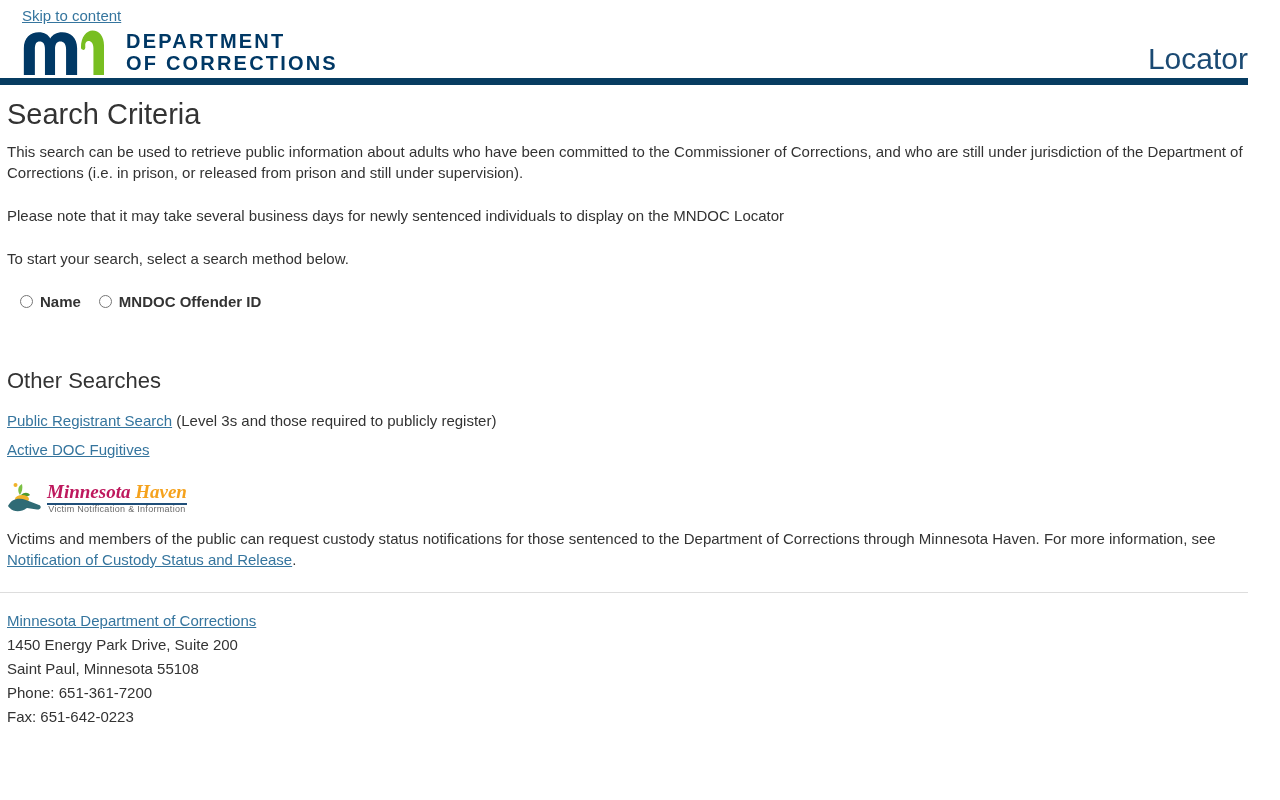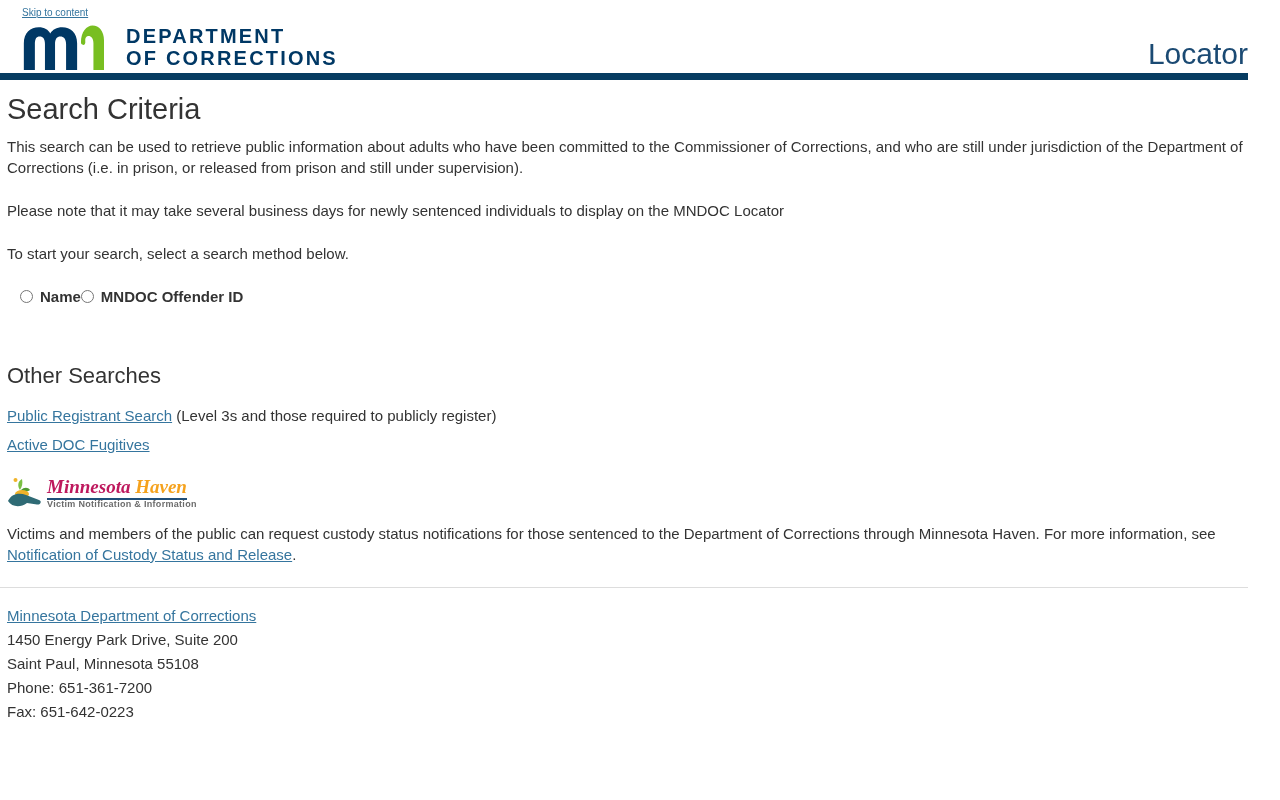--- a/index.html
+++ b/index.html
@@ -11,21 +11,21 @@
     color: #333333;
     font-size: 15px;
     overflow: hidden;
   }
   a { color: #35759e; text-decoration: underline; cursor: pointer; }
 
   
   .skip-link {
     display: inline-block;
     margin: 7px 16px 0 22px;
-    font-size: 10px;
+    font-size: 15px;
   }
   .header-row {
     display: flex;
     justify-content: space-between;
     align-items: flex-end;
     padding: 4px 32px 2px 20px;
   }
   .brand { display: flex; align-items: center; gap: 22px; }
   .mn-logo { display: block; }
   .brand-text {
@@ -60,20 +60,21 @@
     font-weight: 400;
     color: #333;
     margin: 58px 0 16px 0;
   }
   p { margin: 0 0 22px 0; line-height: 1.4; }
   p.tight { margin: 0 0 8px 0; }
 
   .radio-row {
     display: flex;
     align-items: center;
+    gap: 18px;
     margin: 24px 0 0 13px;
   }
   .radio-option {
     display: flex;
     align-items: center;
     font-weight: bold;
     color: #333;
     cursor: pointer;
   }
   .radio-option input {
@@ -102,21 +103,20 @@
   }
   .haven-mn { color: #be185d; }
   .haven-hv { color: #f5a21d; }
   .haven-caption {
     display: block;
     font-size: 9px;
     color: #6b6b6b;
     text-align: center;
     margin-top: 2px;
     letter-spacing: 0.3px;
-    font-weight: bold;
   }
 
   .divider {
     border: none;
     border-top: 1px solid #dddddd;
     margin: 18px 32px 0 0;
   }
 
   
   .footer { padding: 20px 0 0 7px; }

